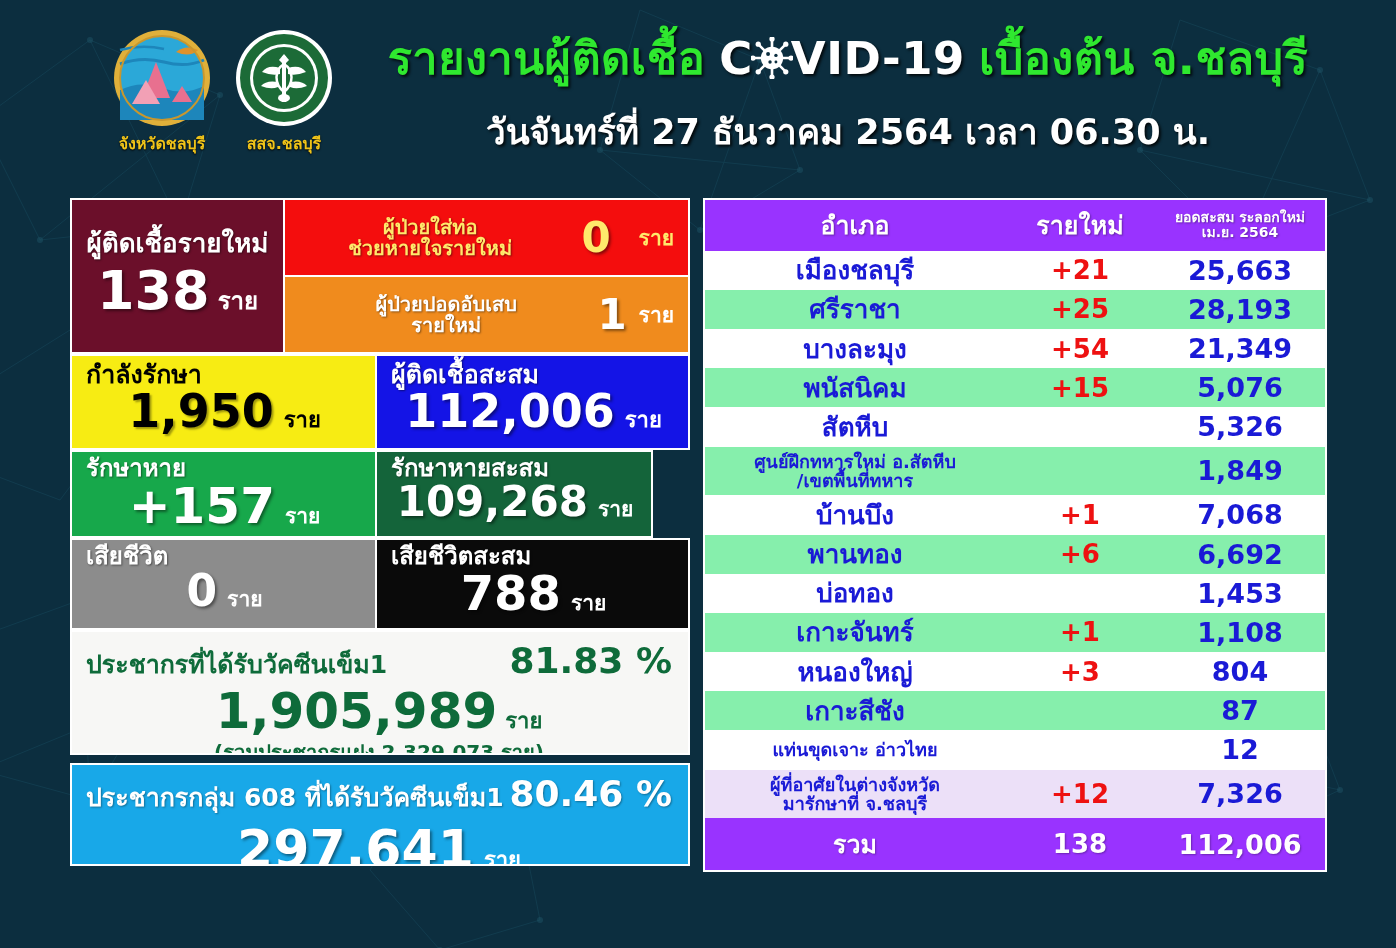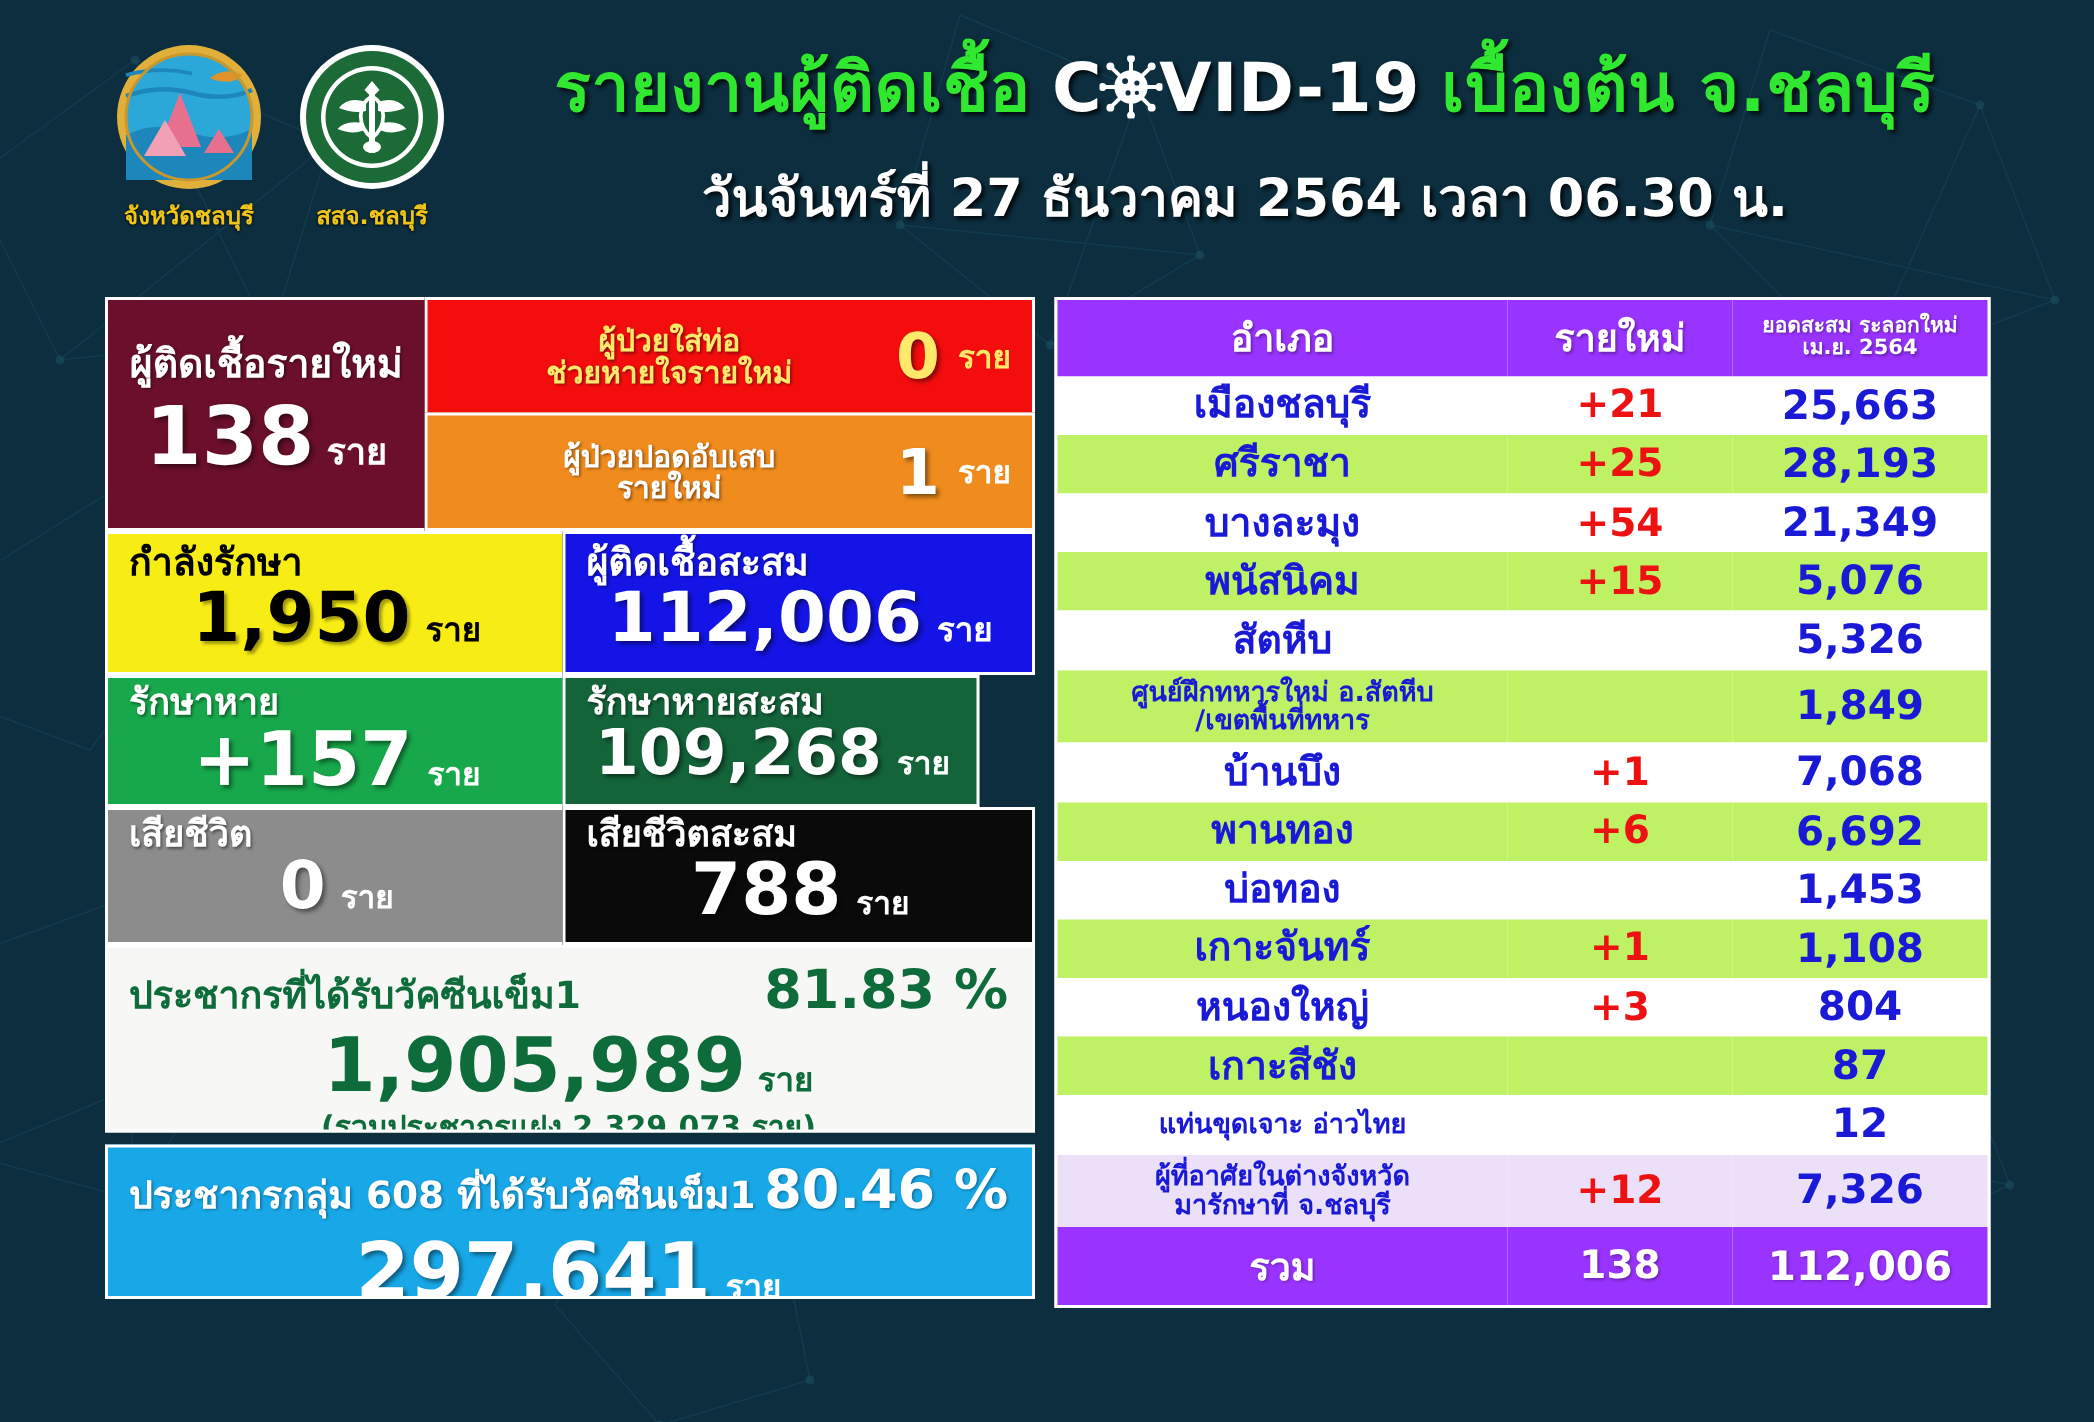--- a/index.html
+++ b/index.html
@@ -24,21 +24,21 @@
       linear-gradient(160deg, #0d3purple 0%, #0c2e3f 45%, #081f2c 100%);
     background-color: #0c2e3f;
   }
   #bg-net { position: absolute; inset: 0; opacity: .30; }
 
   
   #header {
     position: absolute; left: 0; top: 0; width: 1396px; height: 188px;
     display: flex; align-items: flex-start;
   }
-  .logo-block { display: flex; gap: 10px; padding: 28px 0 0 70px; }
+  .logo-block { display: flex; gap: 10px; padding: 28px 0 0 106px; }
   .logo-item { width: 112px; text-align: center; }
   .logo-caption {
     color: #f0c419; font-size: 16px; font-weight: bold; margin-top: 3px;
     text-shadow: 0 1px 2px #000;
   }
   .seal { width: 100px; height: 100px; margin: 0 auto; display: block; }
 
   #title-block { flex: 1; padding-top: 22px; text-align: center; padding-right: 40px; }
   #title-line1 {
     font-size: 45px; font-weight: bold; letter-spacing: .5px;
@@ -74,21 +74,21 @@
   #tile-newcases .tile-label { font-size: 26px; }
   #newcases-value-row { display: flex; align-items: baseline; gap: 8px; margin-top: 2px; }
   #tile-newcases .tile-num { font-size: 54px; }
   #tile-newcases .unit { font-size: 24px; }
 
   #row1-right { width: 407px; display: flex; flex-direction: column; }
   .stripe {
     flex: 1; display: flex; align-items: center; padding: 0 14px; border: 2px solid #fff;
     border-left: 2px solid #fff;
   }
-  #tile-ventilator { background: #f40d0d; border-bottom: none; }
+  #tile-ventilator { background: #f40d0d; border-bottom: none; gap: 16px; }
   #tile-pneumonia { background: #f08b1d; }
   .stripe .tile-label { flex: 1; text-align: center; font-size: 20px; color: #ffe96b; }
   #tile-pneumonia .tile-label { color: #ffffff; }
   .stripe .tile-num { font-size: 42px; color: #ffe96b; margin: 0 12px 0 4px; }
   #tile-pneumonia .tile-num { color: #ffffff; }
   .stripe .unit { font-size: 21px; color: #ffe96b; }
   #tile-pneumonia .unit { color: #ffffff; }
 
   
   #row2 { display: flex; height: 96px; }
@@ -171,21 +171,21 @@
   }
   th.th-name { font-size: 25px; }
   th.th-new  { font-size: 25px; }
   th.th-cum  { font-size: 14px; }
 
   #tbl tbody td {
     padding: 5px 8px; text-align: center; line-height: 1.08;
     vertical-align: middle;
   }
   tr.r-odd  td { background: #ffffff; }
-  tr.r-even td { background: #bef264; }
+  tr.r-even td { background: #86efac; }
   tr.r-out  td { background: #ece0f8; }
 
   td.c-district { font-size: 26px; font-weight: bold; color: #1a1ad6; }
   td.c-district.small { font-size: 18px; line-height: 1.12; }
   td.c-new { font-size: 26px; font-weight: bold; color: #ee1111; }
   td.c-cum { font-size: 27px; font-weight: bold; color: #1a1ad6; }
 
   #tbl tfoot td {
     background: #9933ff; color: #fff; font-weight: bold; padding: 6px 8px;
     text-align: center; text-shadow: 1px 1px 2px rgba(0,0,0,.3);

